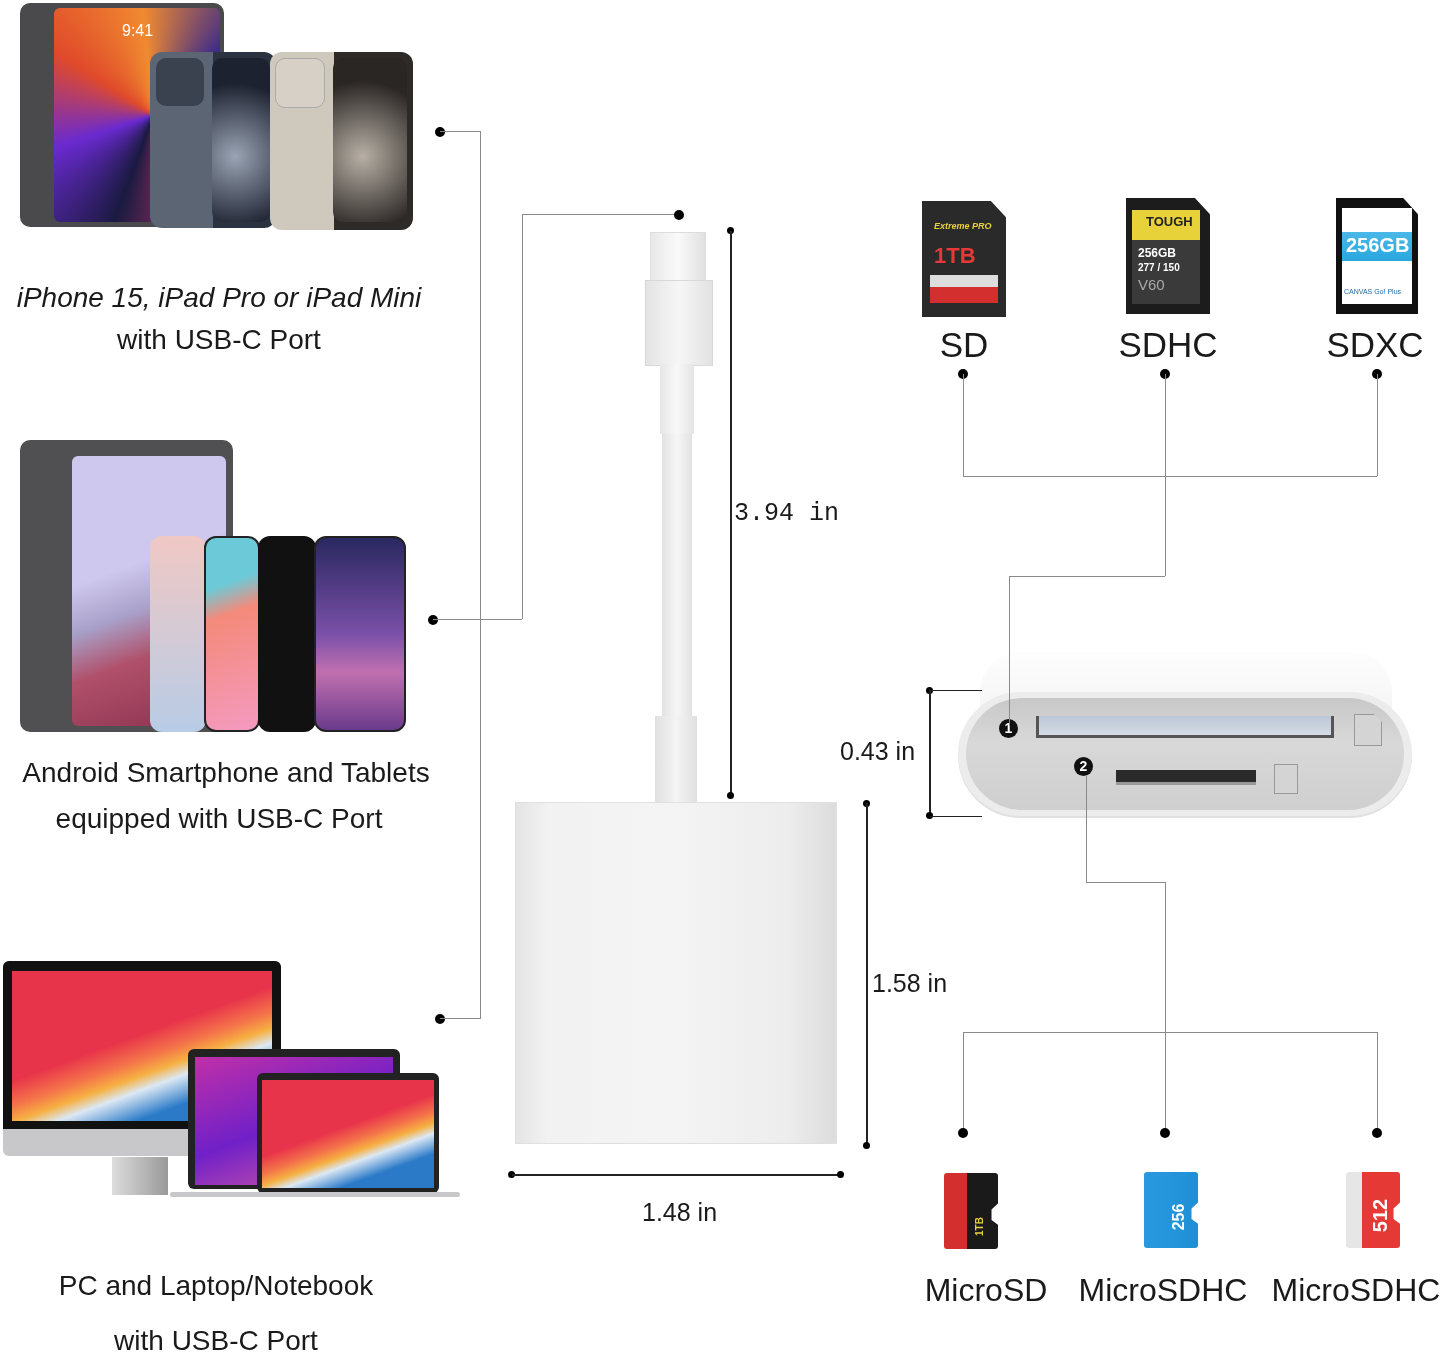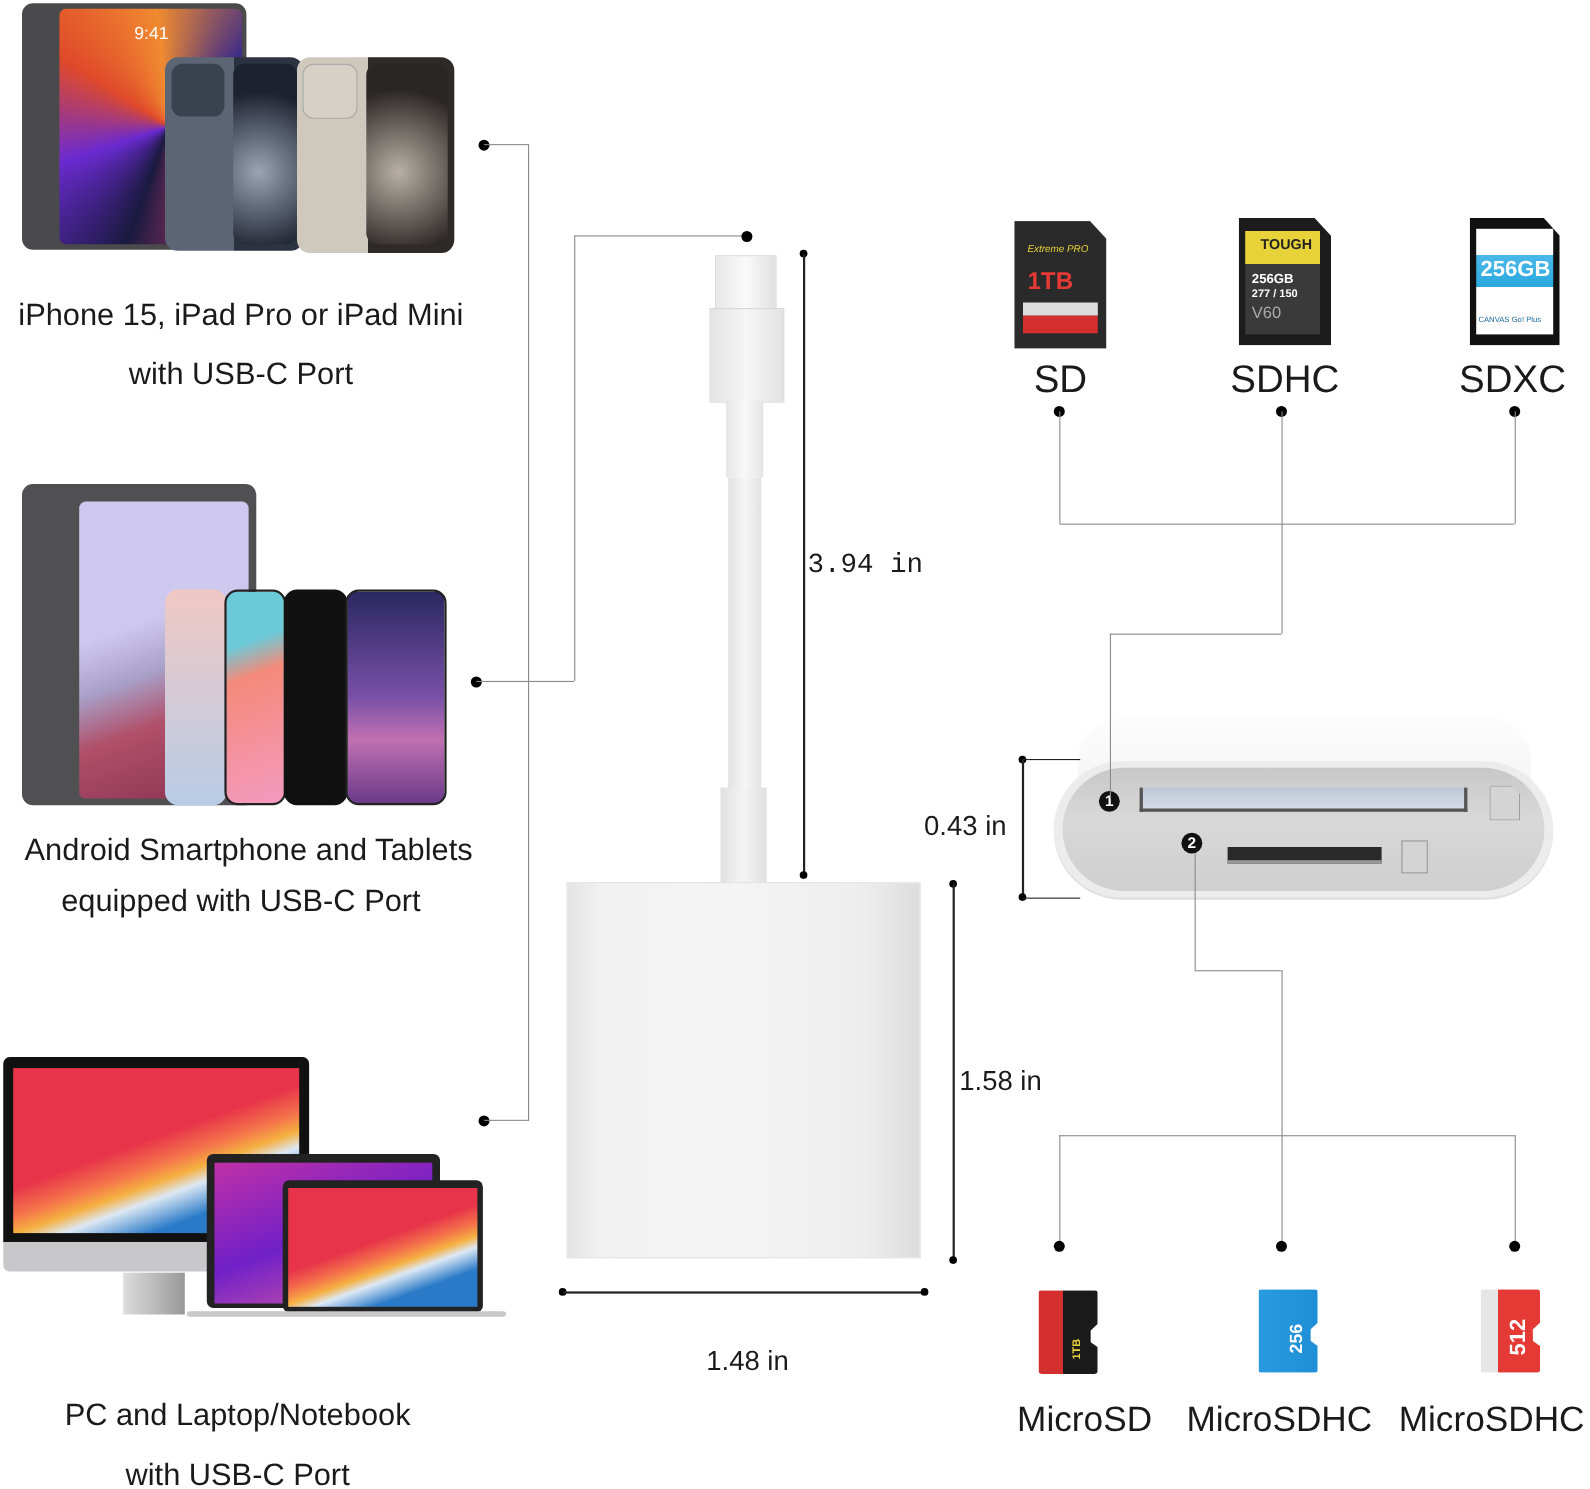--- a/index.html
+++ b/index.html
@@ -31,21 +31,21 @@
   <div class="tablet" style="left:20px;top:3px;width:204px;height:224px;background:#4a4a4c;"></div>
   <div class="screen" style="left:54px;top:8px;width:166px;height:214px;background:conic-gradient(from 200deg at 60% 50%, #1a1a40, #6a2ad0, #e04a2a, #f08a30, #3a2a8a, #1a1a40, #c03a6a, #1a1a40);"></div>
   <div class="abs" style="left:122px;top:22px;font-size:16px;color:#fff;">9:41</div>
   <div class="phone" style="left:150px;top:52px;width:126px;height:176px;background:linear-gradient(90deg,#5c6574 0 50%, #2b3240 50%);"></div>
   <div class="abs" style="left:156px;top:58px;width:48px;height:48px;border-radius:10px;background:#3a4250;"></div>
   <div class="abs" style="left:212px;top:58px;width:58px;height:164px;border-radius:10px;background:radial-gradient(circle at 40% 60%, #9aa4b4, #1d2230 70%);"></div>
   <div class="phone" style="left:270px;top:52px;width:143px;height:178px;background:linear-gradient(90deg,#cfc8bd 0 45%, #2d2a28 45%);"></div>
   <div class="abs" style="left:275px;top:58px;width:48px;height:48px;border-radius:10px;background:#d6d0c6;border:1px solid #aaa;"></div>
   <div class="abs" style="left:333px;top:58px;width:74px;height:164px;border-radius:10px;background:radial-gradient(circle at 40% 60%, #b8b0a6, #2a2624 70%);"></div>
 </div>
-<div class="caption" style="left:0;top:272px;width:438px;">iPhone 15, iPad Pro or iPad Mini</div>
+<div class="caption" style="left:0;top:284px;width:438px;font-style:italic;">iPhone 15, iPad Pro or iPad Mini</div>
 <div class="caption" style="left:0;top:326px;width:438px;">with USB-C Port</div>
 
 <div>
   <div class="tablet" style="left:20px;top:440px;width:213px;height:292px;background:#505052;"></div>
   <div class="screen" style="left:72px;top:456px;width:154px;height:270px;background:linear-gradient(160deg,#cfc8ee 0 40%, #a8a0c8 55%, #b0506a 70%, #8a3050);"></div>
   <div class="phone" style="left:150px;top:536px;width:56px;height:196px;background:linear-gradient(180deg,#f0c8c4,#b8cce6);"></div>
   <div class="phone" style="left:204px;top:536px;width:56px;height:196px;background:linear-gradient(160deg,#6ccad8 0 25%, #f48a7a 40%, #f49ac0);border:2px solid #222;box-sizing:border-box;"></div>
   <div class="phone" style="left:258px;top:536px;width:58px;height:196px;background:#111;"></div>
   <div class="phone" style="left:314px;top:536px;width:92px;height:196px;background:linear-gradient(180deg,#2a2860,#7a50a8 50%,#c070b0 70%,#6a3a8a);border:2px solid #222;box-sizing:border-box;"></div>
 </div>
@@ -99,21 +99,21 @@
   <div class="sdot" style="left:863px;top:800px;"></div>
   <div class="dl" style="left:866px;top:803px;width:2px;height:342px;"></div>
   <div class="sdot" style="left:863px;top:1142px;"></div>
   <div class="dim" style="left:872px;top:969px;">1.58 in</div>
 </div>
 
 <div>
   <div class="sdot" style="left:508px;top:1171px;"></div>
   <div class="dl" style="left:512px;top:1174px;width:328px;height:2px;"></div>
   <div class="sdot" style="left:837px;top:1171px;"></div>
-  <div class="dim" style="left:642px;top:1223px;">1.48 in</div>
+  <div class="dim" style="left:642px;top:1198px;">1.48 in</div>
 </div>
 
 <div>
   <div class="abs" style="left:980px;top:652px;width:412px;height:100px;border-radius:40px 40px 0 0;background:linear-gradient(180deg,#fdfdfd,#f0f0f0);"></div>
   <div class="abs" style="left:958px;top:692px;width:454px;height:124px;border-radius:62px;background:#ececec;box-shadow:0 2px 0 #e0e0e0;"></div>
   <div class="abs" style="left:966px;top:698px;width:438px;height:112px;border-radius:56px;background:linear-gradient(180deg,#c8c8c8,#d8d8d8 40%,#cfcfcf);"></div>
 
   <div class="abs" style="left:1036px;top:716px;width:298px;height:22px;background:linear-gradient(180deg,#bcc6d6,#d6dce6);border:3px solid #555;border-top:none;box-sizing:border-box;"></div>
   <div class="abs" style="left:1354px;top:714px;width:26px;height:30px;border:1px solid #999;clip-path:polygon(0 0,70% 0,100% 25%,100% 100%,0 100%);background:#d4d4d4;"></div>
 
@@ -152,21 +152,21 @@
   <div class="hl" style="left:963px;top:1032px;width:414px;"></div>
   <div class="vl" style="left:963px;top:1032px;height:100px;"></div>
   <div class="vl" style="left:1377px;top:1032px;height:100px;"></div>
   <div class="dot" style="left:958px;top:1128px;"></div>
   <div class="dot" style="left:1160px;top:1128px;"></div>
   <div class="dot" style="left:1372px;top:1128px;"></div>
 </div>
 
 <div>
   <div class="sd" style="left:922px;top:201px;">
-    <div class="abs" style="left:12px;top:20px;font-size:9px;font-style:italic;font-weight:normal;color:#e8d23a;">Extreme PRO</div>
+    <div class="abs" style="left:12px;top:20px;font-size:9px;font-style:italic;font-weight:bold;color:#e8d23a;">Extreme PRO</div>
     <div class="abs" style="left:12px;top:42px;font-size:22px;font-weight:bold;color:#e53935;">1TB</div>
     <div class="abs" style="left:8px;top:74px;width:68px;height:12px;background:#ddd;"></div>
     <div class="abs" style="left:8px;top:86px;width:68px;height:16px;background:#d32f2f;"></div>
   </div>
   <div class="cardlabel" style="left:914px;top:325px;width:100px;">SD</div>
 </div>
 <div>
   <div class="sd" style="left:1126px;top:198px;background:#1c1c1c;">
     <div class="abs" style="left:6px;top:12px;width:68px;height:30px;background:#e8d23a;"></div>
     <div class="abs" style="left:20px;top:16px;font-size:13px;font-weight:bold;color:#222;">TOUGH</div>

